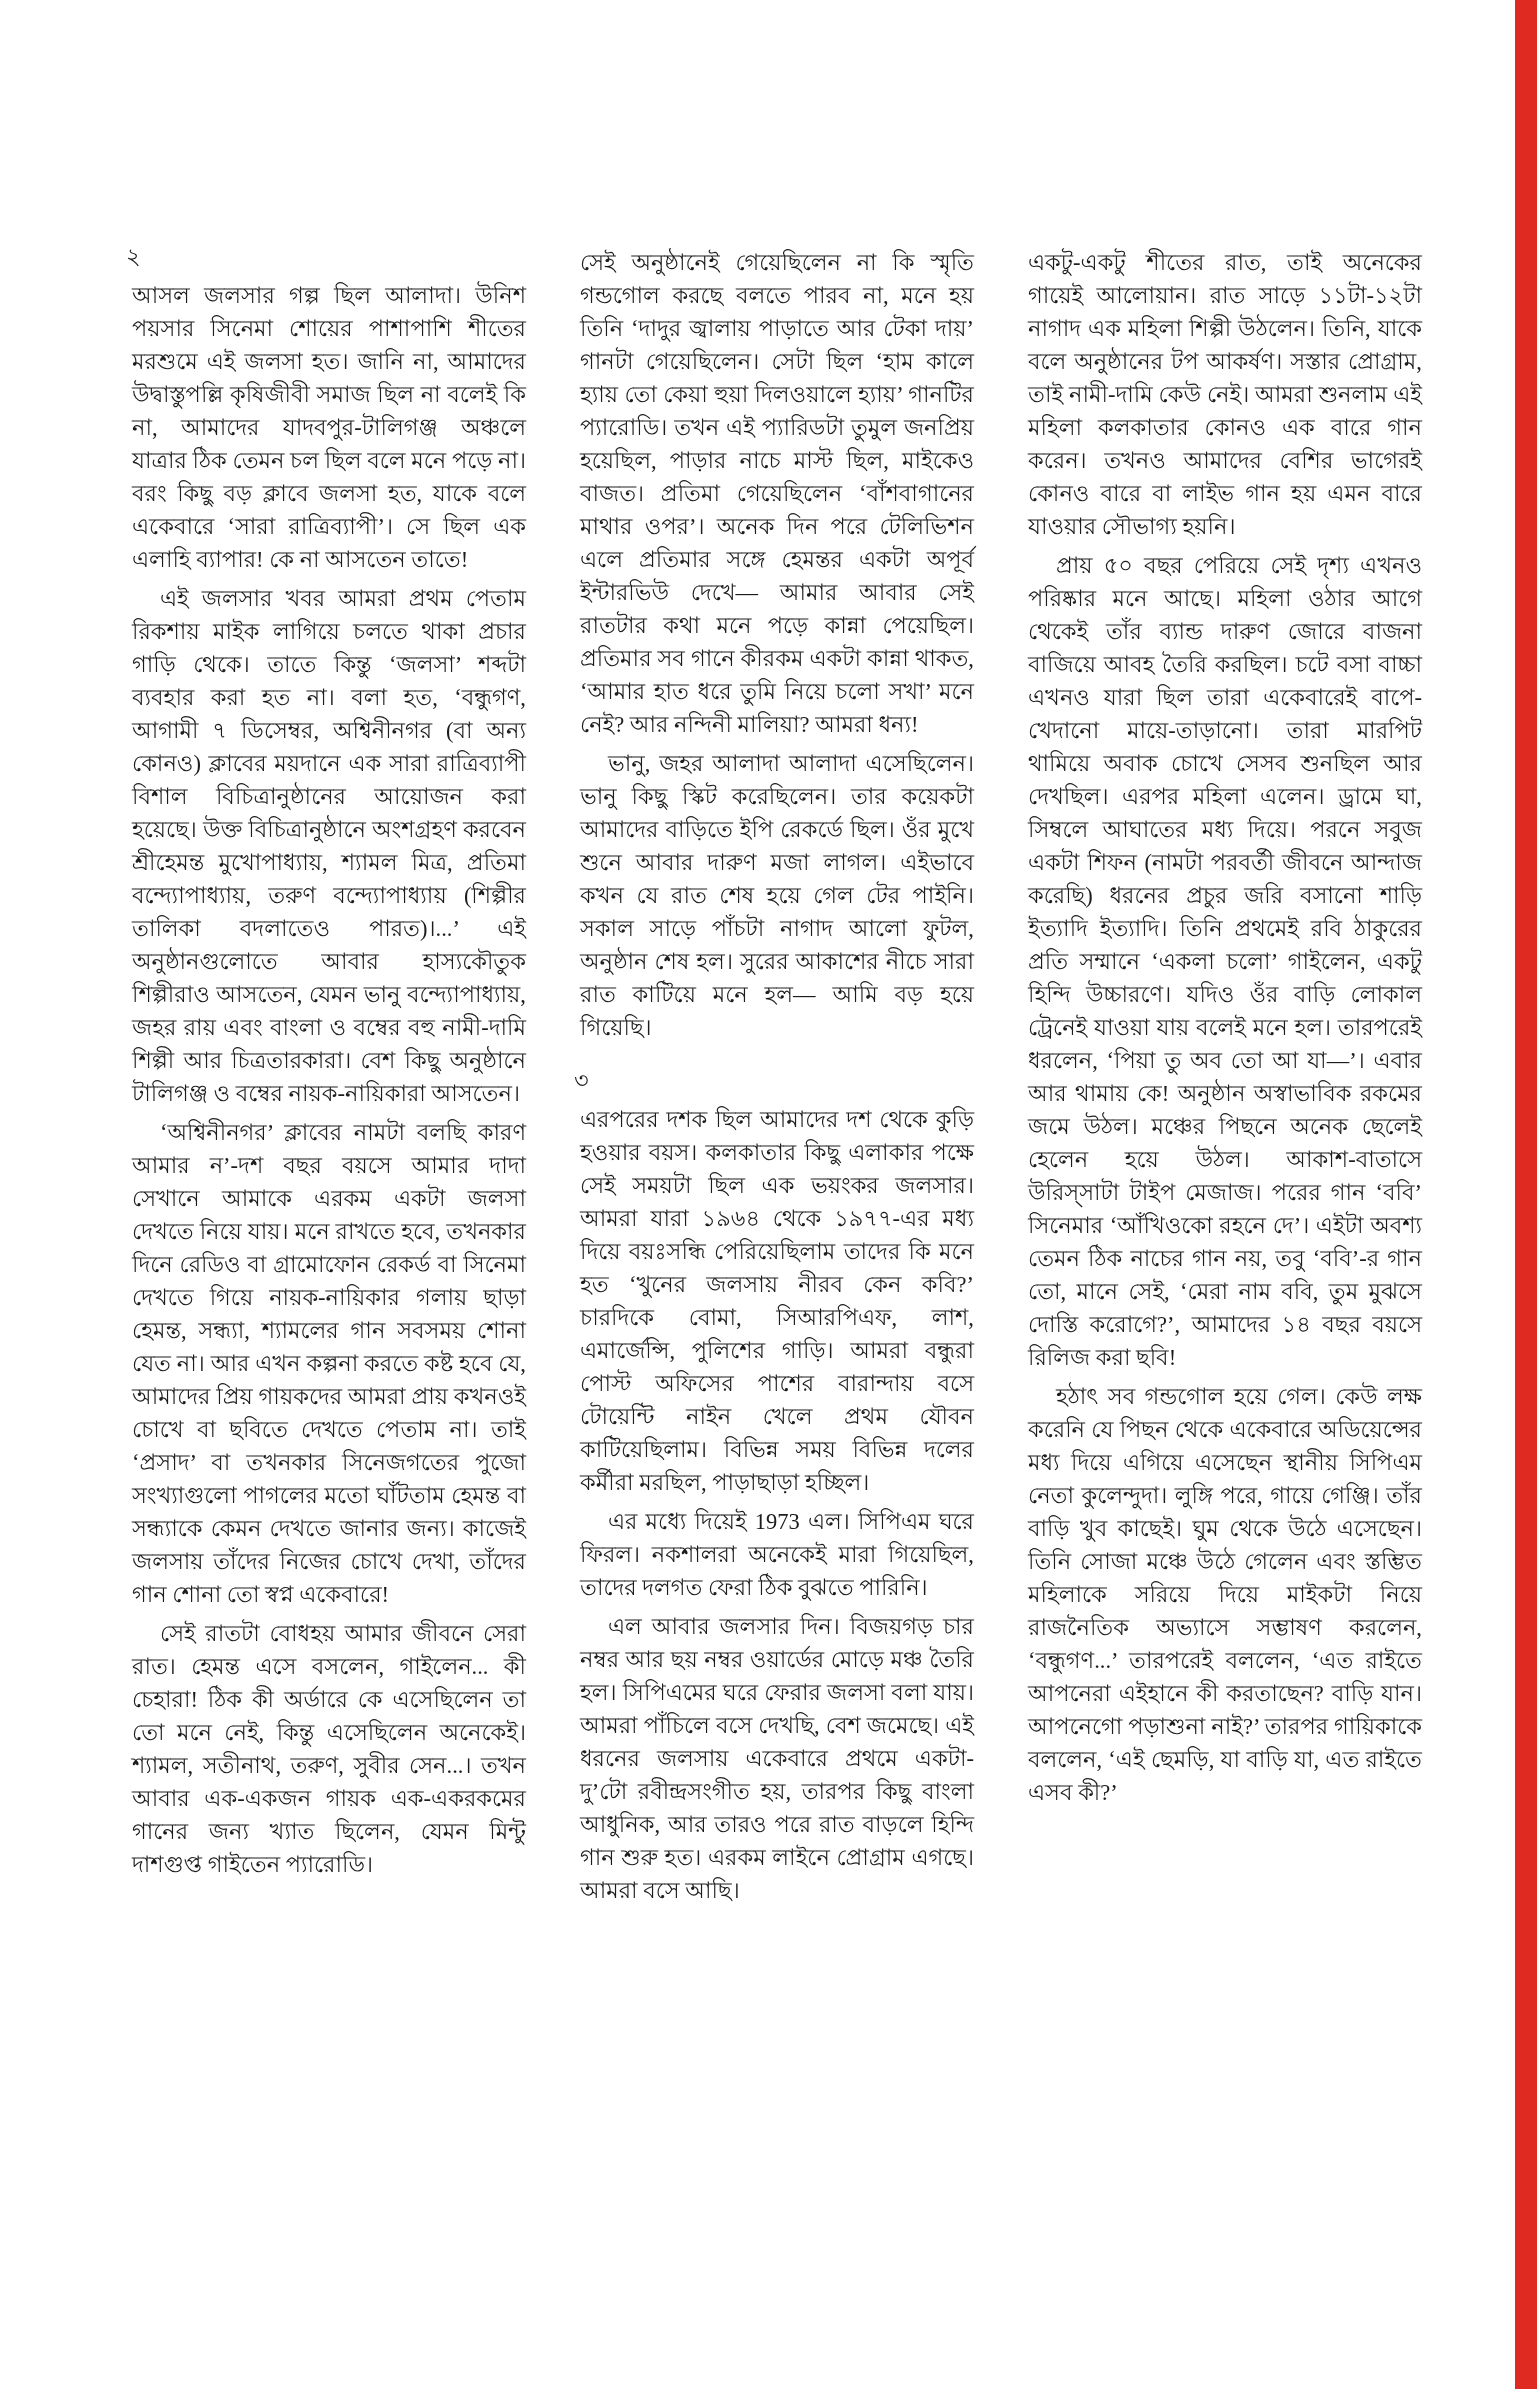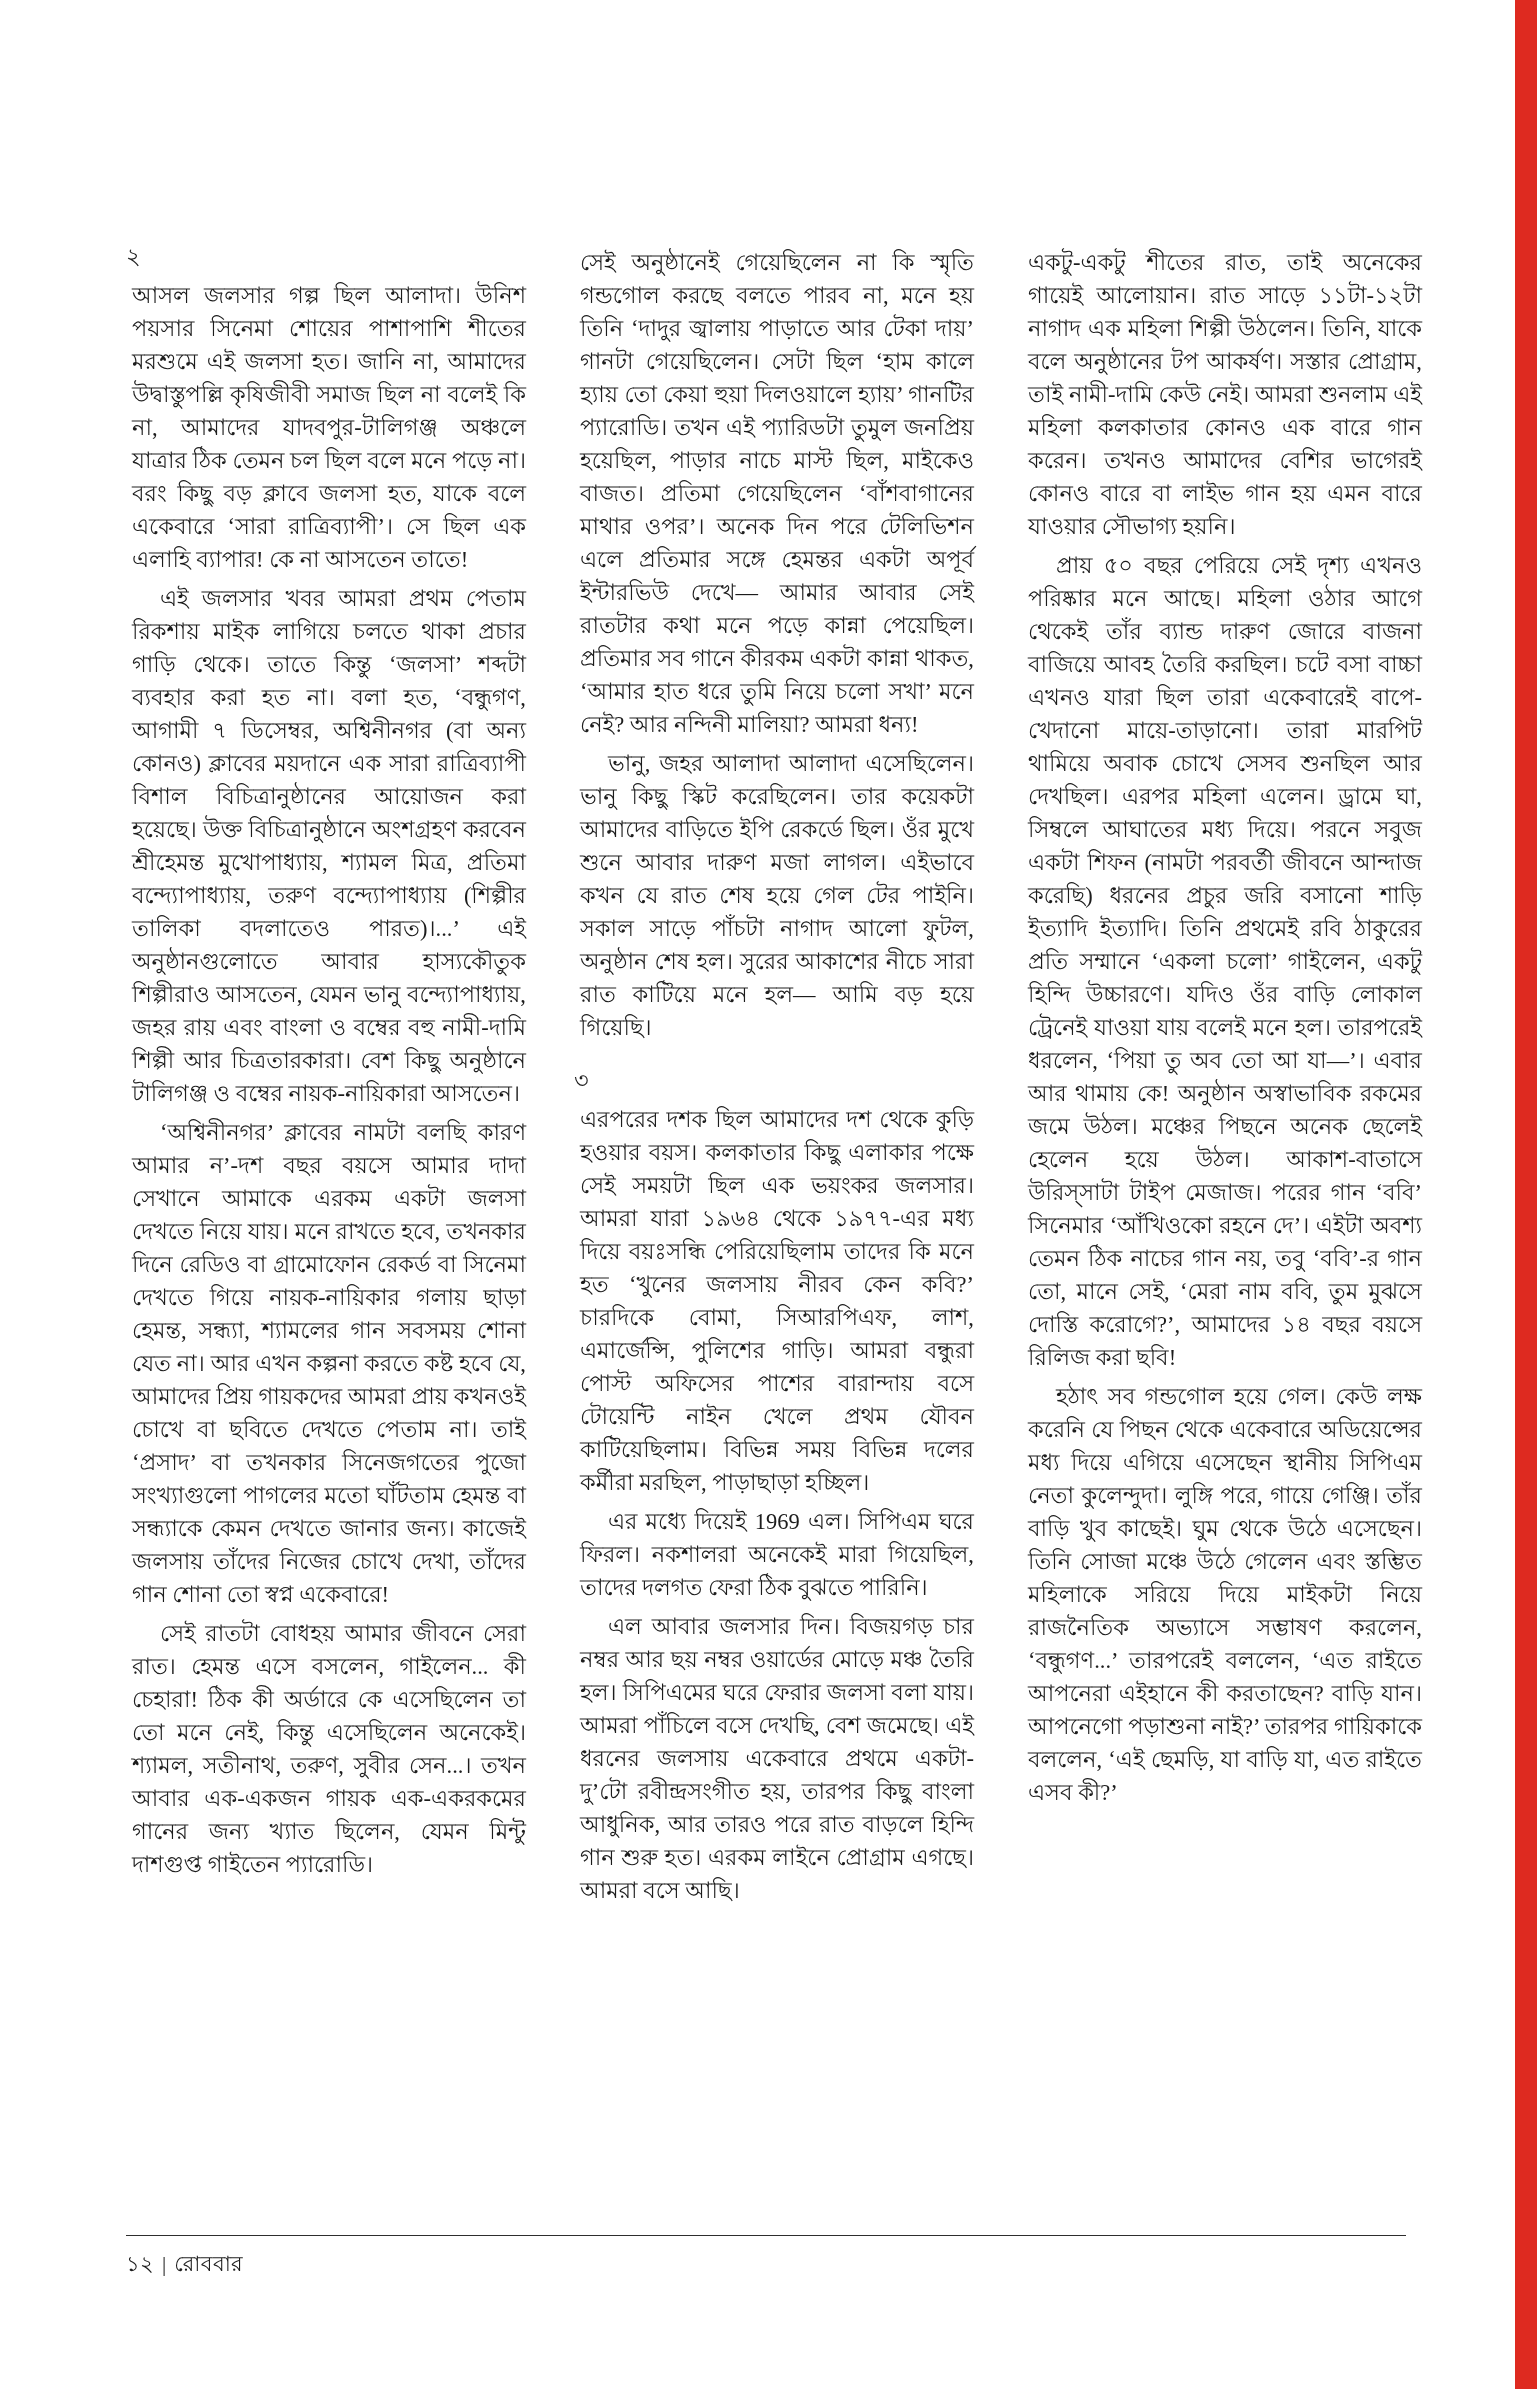--- a/index.html
+++ b/index.html
@@ -91,31 +91,25 @@
         <div class="block first">আসল জলসার গল্প ছিল আলাদা। উনিশ পয়সার সিনেমা শোয়ের পাশাপাশি শীতের মরশুমে এই জলসা হত। জানি না, আমাদের উদ্বাস্তুপল্লি কৃষিজীবী সমাজ ছিল না বলেই কি না, আমাদের যাদবপুর-টালিগঞ্জ অঞ্চলে যাত্রার ঠিক তেমন চল ছিল বলে মনে পড়ে না। বরং কিছু বড় ক্লাবে জলসা হত, যাকে বলে একেবারে ‘সারা রাত্রিব্যাপী’। সে ছিল এক এলাহি ব্যাপার! কে না আসতেন তাতে!</div>
         <div class="block indent">এই জলসার খবর আমরা প্রথম পেতাম রিকশায় মাইক লাগিয়ে চলতে থাকা প্রচার গাড়ি থেকে। তাতে কিন্তু ‘জলসা’ শব্দটা ব্যবহার করা হত না। বলা হত, ‘বন্ধুগণ, আগামী ৭ ডিসেম্বর, অশ্বিনীনগর (বা অন্য কোনও) ক্লাবের ময়দানে এক সারা রাত্রিব্যাপী বিশাল বিচিত্রানুষ্ঠানের আয়োজন করা হয়েছে। উক্ত বিচিত্রানুষ্ঠানে অংশগ্রহণ করবেন শ্রীহেমন্ত মুখোপাধ্যায়, শ্যামল মিত্র, প্রতিমা বন্দ্যোপাধ্যায়, তরুণ বন্দ্যোপাধ্যায় (শিল্পীর তালিকা বদলাতেও পারত)।...’ এই অনুষ্ঠানগুলোতে আবার হাস্যকৌতুক শিল্পীরাও আসতেন, যেমন ভানু বন্দ্যোপাধ্যায়, জহর রায় এবং বাংলা ও বম্বের বহু নামী-দামি শিল্পী আর চিত্রতারকারা। বেশ কিছু অনুষ্ঠানে টালিগঞ্জ ও বম্বের নায়ক-নায়িকারা আসতেন।</div>
         <div class="block indent">‘অশ্বিনীনগর’ ক্লাবের নামটা বলছি কারণ আমার ন’-দশ বছর বয়সে আমার দাদা সেখানে আমাকে এরকম একটা জলসা দেখতে নিয়ে যায়। মনে রাখতে হবে, তখনকার দিনে রেডিও বা গ্রামোফোন রেকর্ড বা সিনেমা দেখতে গিয়ে নায়ক-নায়িকার গলায় ছাড়া হেমন্ত, সন্ধ্যা, শ্যামলের গান সবসময় শোনা যেত না। আর এখন কল্পনা করতে কষ্ট হবে যে, আমাদের প্রিয় গায়কদের আমরা প্রায় কখনওই চোখে বা ছবিতে দেখতে পেতাম না। তাই ‘প্রসাদ’ বা তখনকার সিনেজগতের পুজো সংখ্যাগুলো পাগলের মতো ঘাঁটতাম হেমন্ত বা সন্ধ্যাকে কেমন দেখতে জানার জন্য। কাজেই জলসায় তাঁদের নিজের চোখে দেখা, তাঁদের গান শোনা তো স্বপ্ন একেবারে!</div>
         <div class="block indent">সেই রাতটা বোধহয় আমার জীবনে সেরা রাত। হেমন্ত এসে বসলেন, গাইলেন... কী চেহারা! ঠিক কী অর্ডারে কে এসেছিলেন তা তো মনে নেই, কিন্তু এসেছিলেন অনেকেই। শ্যামল, সতীনাথ, তরুণ, সুবীর সেন...। তখন আবার এক-একজন গায়ক এক-একরকমের গানের জন্য খ্যাত ছিলেন, যেমন মিন্টু দাশগুপ্ত গাইতেন প্যারোডি।</div>
       </div>
       <div class="column">
         <div class="block first">সেই অনুষ্ঠানেই গেয়েছিলেন না কি স্মৃতি গন্ডগোল করছে বলতে পারব না, মনে হয় তিনি ‘দাদুর জ্বালায় পাড়াতে আর টেকা দায়’ গানটা গেয়েছিলেন। সেটা ছিল ‘হাম কালে হ্যায় তো কেয়া হুয়া দিলওয়ালে হ্যায়’ গানটির প্যারোডি। তখন এই প্যারিডটা তুমুল জনপ্রিয় হয়েছিল, পাড়ার নাচে মাস্ট ছিল, মাইকেও বাজত। প্রতিমা গেয়েছিলেন ‘বাঁশবাগানের মাথার ওপর’। অনেক দিন পরে টেলিভিশন এলে প্রতিমার সঙ্গে হেমন্তর একটা অপূর্ব ইন্টারভিউ দেখে— আমার আবার সেই রাতটার কথা মনে পড়ে কান্না পেয়েছিল। প্রতিমার সব গানে কীরকম একটা কান্না থাকত, ‘আমার হাত ধরে তুমি নিয়ে চলো সখা’ মনে নেই? আর নন্দিনী মালিয়া? আমরা ধন্য!</div>
         <div class="block indent">ভানু, জহর আলাদা আলাদা এসেছিলেন। ভানু কিছু স্কিট করেছিলেন। তার কয়েকটা আমাদের বাড়িতে ইপি রেকর্ডে ছিল। ওঁর মুখে শুনে আবার দারুণ মজা লাগল। এইভাবে কখন যে রাত শেষ হয়ে গেল টের পাইনি। সকাল সাড়ে পাঁচটা নাগাদ আলো ফুটল, অনুষ্ঠান শেষ হল। সুরের আকাশের নীচে সারা রাত কাটিয়ে মনে হল— আমি বড় হয়ে গিয়েছি।</div>
         <div class="block section spaced">৩</div>
         <div class="block first">এরপরের দশক ছিল আমাদের দশ থেকে কুড়ি হওয়ার বয়স। কলকাতার কিছু এলাকার পক্ষে সেই সময়টা ছিল এক ভয়ংকর জলসার। আমরা যারা ১৯৬৪ থেকে ১৯৭৭-এর মধ্য দিয়ে বয়ঃসন্ধি পেরিয়েছিলাম তাদের কি মনে হত ‘খুনের জলসায় নীরব কেন কবি?’ চারদিকে বোমা, সিআরপিএফ, লাশ, এমার্জেন্সি, পুলিশের গাড়ি। আমরা বন্ধুরা পোস্ট অফিসের পাশের বারান্দায় বসে টোয়েন্টি নাইন খেলে প্রথম যৌবন কাটিয়েছিলাম। বিভিন্ন সময় বিভিন্ন দলের কর্মীরা মরছিল, পাড়াছাড়া হচ্ছিল।</div>
-        <div class="block indent">এর মধ্যে দিয়েই 1969 এল। সিপিএম ঘরে ফিরল। নকশালরা অনেকেই মারা গিয়েছিল, তাদের দলগত ফেরা ঠিক বুঝতে পারিনি।</div>
+        <div class="block indent">এর মধ্যে দিয়েই 1973 এল। সিপিএম ঘরে ফিরল। নকশালরা অনেকেই মারা গিয়েছিল, তাদের দলগত ফেরা ঠিক বুঝতে পারিনি।</div>
         <div class="block indent">এল আবার জলসার দিন। বিজয়গড় চার নম্বর আর ছয় নম্বর ওয়ার্ডের মোড়ে মঞ্চ তৈরি হল। সিপিএমের ঘরে ফেরার জলসা বলা যায়। আমরা পাঁচিলে বসে দেখছি, বেশ জমেছে। এই ধরনের জলসায় একেবারে প্রথমে একটা-দু’টো রবীন্দ্রসংগীত হয়, তারপর কিছু বাংলা আধুনিক, আর তারও পরে রাত বাড়লে হিন্দি গান শুরু হত। এরকম লাইনে প্রোগ্রাম এগছে। আমরা বসে আছি।</div>
       </div>
       <div class="column">
         <div class="block first">একটু-একটু শীতের রাত, তাই অনেকের গায়েই আলোয়ান। রাত সাড়ে ১১টা-১২টা নাগাদ এক মহিলা শিল্পী উঠলেন। তিনি, যাকে বলে অনুষ্ঠানের টপ আকর্ষণ। সস্তার প্রোগ্রাম, তাই নামী-দামি কেউ নেই। আমরা শুনলাম এই মহিলা কলকাতার কোনও এক বারে গান করেন। তখনও আমাদের বেশির ভাগেরই কোনও বারে বা লাইভ গান হয় এমন বারে যাওয়ার সৌভাগ্য হয়নি।</div>
         <div class="block indent">প্রায় ৫০ বছর পেরিয়ে সেই দৃশ্য এখনও পরিষ্কার মনে আছে। মহিলা ওঠার আগে থেকেই তাঁর ব্যান্ড দারুণ জোরে বাজনা বাজিয়ে আবহ তৈরি করছিল। চটে বসা বাচ্চা এখনও যারা ছিল তারা একেবারেই বাপে-খেদানো মায়ে-তাড়ানো। তারা মারপিট থামিয়ে অবাক চোখে সেসব শুনছিল আর দেখছিল। এরপর মহিলা এলেন। ড্রামে ঘা, সিম্বলে আঘাতের মধ্য দিয়ে। পরনে সবুজ একটা শিফন (নামটা পরবর্তী জীবনে আন্দাজ করেছি) ধরনের প্রচুর জরি বসানো শাড়ি ইত্যাদি ইত্যাদি। তিনি প্রথমেই রবি ঠাকুরের প্রতি সম্মানে ‘একলা চলো’ গাইলেন, একটু হিন্দি উচ্চারণে। যদিও ওঁর বাড়ি লোকাল ট্রেনেই যাওয়া যায় বলেই মনে হল। তারপরেই ধরলেন, ‘পিয়া তু অব তো আ যা—’। এবার আর থামায় কে! অনুষ্ঠান অস্বাভাবিক রকমের জমে উঠল। মঞ্চের পিছনে অনেক ছেলেই হেলেন হয়ে উঠল। আকাশ-বাতাসে উরিস্সাটা টাইপ মেজাজ। পরের গান ‘ববি’ সিনেমার ‘আঁখিওকো রহনে দে’। এইটা অবশ্য তেমন ঠিক নাচের গান নয়, তবু ‘ববি’-র গান তো, মানে সেই, ‘মেরা নাম ববি, তুম মুঝসে দোস্তি করোগে?’, আমাদের ১৪ বছর বয়সে রিলিজ করা ছবি!</div>
         <div class="block indent">হঠাৎ সব গন্ডগোল হয়ে গেল। কেউ লক্ষ করেনি যে পিছন থেকে একেবারে অডিয়েন্সের মধ্য দিয়ে এগিয়ে এসেছেন স্থানীয় সিপিএম নেতা কুলেন্দুদা। লুঙ্গি পরে, গায়ে গেঞ্জি। তাঁর বাড়ি খুব কাছেই। ঘুম থেকে উঠে এসেছেন। তিনি সোজা মঞ্চে উঠে গেলেন এবং স্তম্ভিত মহিলাকে সরিয়ে দিয়ে মাইকটা নিয়ে রাজনৈতিক অভ্যাসে সম্ভাষণ করলেন, ‘বন্ধুগণ...’ তারপরেই বললেন, ‘এত রাইতে আপনেরা এইহানে কী করতাছেন? বাড়ি যান। আপনেগো পড়াশুনা নাই?’ তারপর গায়িকাকে বললেন, ‘এই ছেমড়ি, যা বাড়ি যা, এত রাইতে এসব কী?’</div>
       </div>
     </div>
 
-  <div class="footer">
-    <div class="footer-rule"></div>
-    <div class="footer-text">
-      <span>১২</span><span class="sep">|</span><span>রোববার</span>
-    </div>
-  </div>
 
 </div>
 
 
 </body></html>

